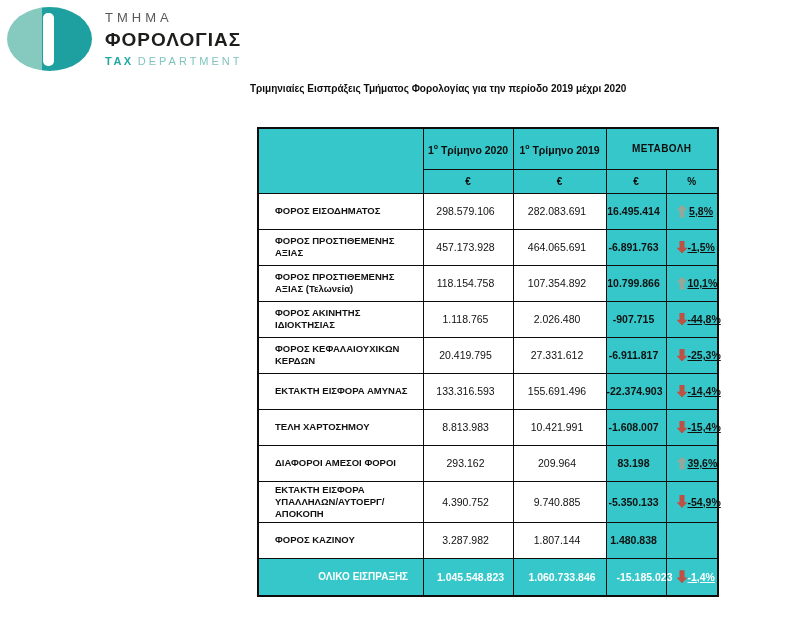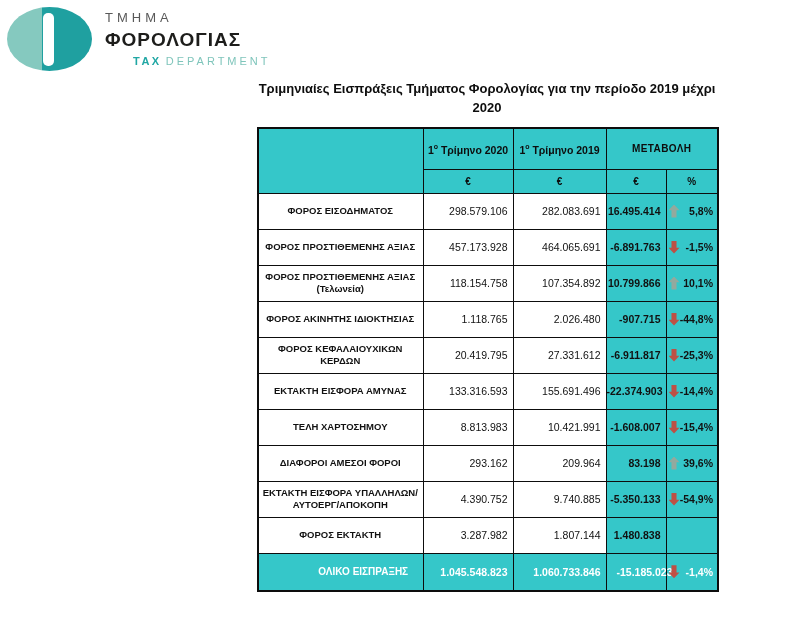--- a/index.html
+++ b/index.html
@@ -17,44 +17,44 @@
   
   .logo{position:absolute;left:7px;top:4px;display:flex;align-items:flex-start;}
   .logo-mark{position:relative;width:88px;height:68px;}
   .logo-ellipse{position:absolute;left:0;top:3px;width:85px;height:64px;border-radius:50%;
     background:linear-gradient(90deg, var(--logo-light) 0 41%, var(--logo-dark) 41% 100%);}
   .logo-bar{position:absolute;left:36px;top:9px;width:11px;height:53px;background:#fff;border-radius:5px;}
   .logo-text{margin-left:10px;padding-top:6px;}
   .logo-line1{font-size:13px;letter-spacing:4px;color:#595959;}
   .logo-line2{font-size:19px;font-weight:bold;letter-spacing:1px;color:#1d1d1b;margin-top:4px;}
   .logo-line3{margin-top:4px;font-size:11px;}
-  .logo-tax{color:#21A7A4;font-weight:bold;letter-spacing:2.5px;margin-left:28px;}
+  .logo-tax{color:#21A7A4;font-weight:bold;letter-spacing:2.5px;}
   .logo-dept{color:#7FC5BB;letter-spacing:3px;margin-left:1px;}
 
   
-  .title{position:absolute;left:250px;top:79px;width:474px;text-align:center;
-    font-size:13px;font-weight:bold;line-height:19px;color:#0d0d0d;}
+  .title{position:absolute;left:250px;top:79px;width:474px;
+    font-size:10px;font-weight:bold;line-height:19px;color:#0d0d0d;}
 
   
   .tax-table{position:absolute;left:257px;top:127px;width:460px;
     border-collapse:collapse;table-layout:fixed;}
   .tax-table th,.tax-table td{border:1.6px solid #0d0d0d;vertical-align:middle;}
   .tax-table{border:2.5px solid #0d0d0d;}
   .teal{background:var(--teal);}
   thead th{font-weight:bold;color:#0d0d0d;text-align:center;}
   .qh{font-size:10.5px;height:41px;}
   .qh sup{font-size:7px;}
   .mh{font-size:10px;letter-spacing:.4px;}
   .subhead th{font-size:10px;height:24px;}
   tbody td{height:36px;}
   .label-cell{font-size:9.5px;font-weight:bold;line-height:12px;
-    padding:2px 2px 2px 1px;background:#fff;text-align:center;}
-  .num{font-size:10.5px;text-align:right;padding-right:5px;background:#fff;}
+    padding:2px 2px 2px 16px;background:#fff;text-align:left;}
+  .num{font-size:10.5px;text-align:center;padding-right:5px;background:#fff;}
   .chg{background:var(--teal);font-weight:bold;}
-  .pct-cell{background:var(--teal);font-weight:bold;padding:0 4px 0 2px;}
+  .pct-cell{background:var(--teal);font-weight:bold;padding:0 4px 0 10px;text-decoration:underline;}
   .pct-wrap{display:flex;align-items:center;justify-content:space-between;width:100%;}
   .pct-val{font-size:10.5px;font-weight:bold;}
   .arrow{display:inline-block;width:11px;height:13px;flex:0 0 11px;}
   .arrow.up{background:var(--up);
     clip-path:polygon(50% 0%,100% 44%,73% 44%,73% 100%,27% 100%,27% 44%,0% 44%);}
   .arrow.down{background:var(--down);
     clip-path:polygon(50% 100%,100% 56%,73% 56%,73% 0%,27% 0%,27% 56%,0% 56%);}
   .arrow.none{visibility:hidden;}
   tfoot td{height:38px;color:#fff;font-weight:bold;}
   .total-row td{background:var(--teal);}
@@ -209,21 +209,21 @@
     <td class="num">9.740.885</td>
     <td class="num chg">-5.350.133</td>
     <td class="pct-cell">
       <span class="pct-wrap">
         <span class="arrow down"></span>
         <span class="pct-val">-54,9%</span>
       </span>
     </td>
   </tr>
         <tr>
-    <td class="label-cell">ΦΟΡΟΣ ΕΚΤΑΚΤΗ</td>
+    <td class="label-cell">ΦΟΡΟΣ ΚΑΖΙΝΟΥ</td>
     <td class="num">3.287.982</td>
     <td class="num">1.807.144</td>
     <td class="num chg">1.480.838</td>
     <td class="pct-cell">
       <span class="pct-wrap">
         <span class="arrow none"></span>
         <span class="pct-val"></span>
       </span>
     </td>
   </tr>

